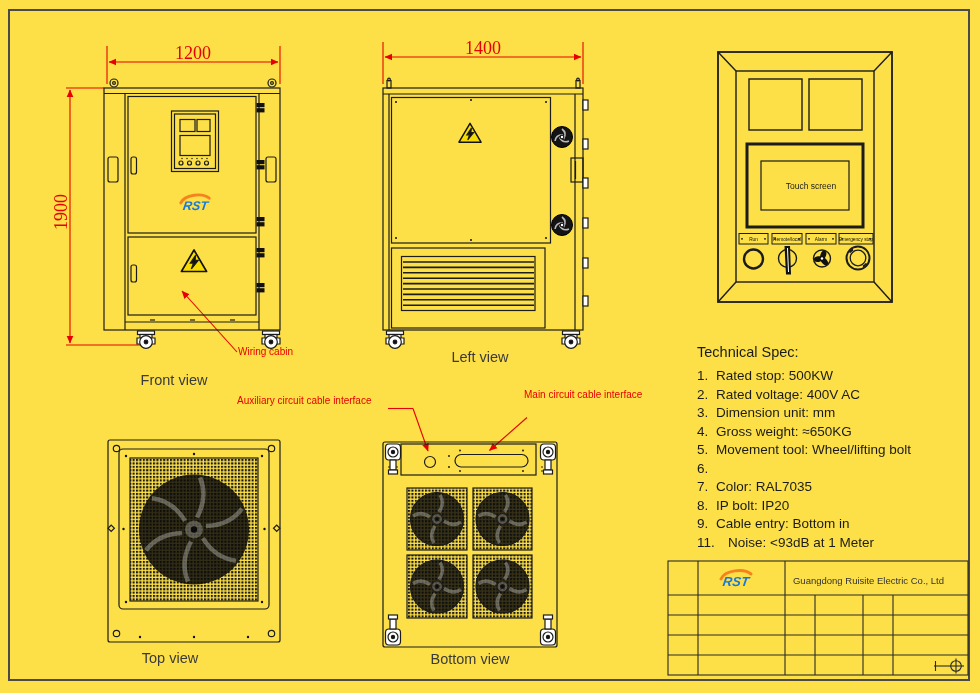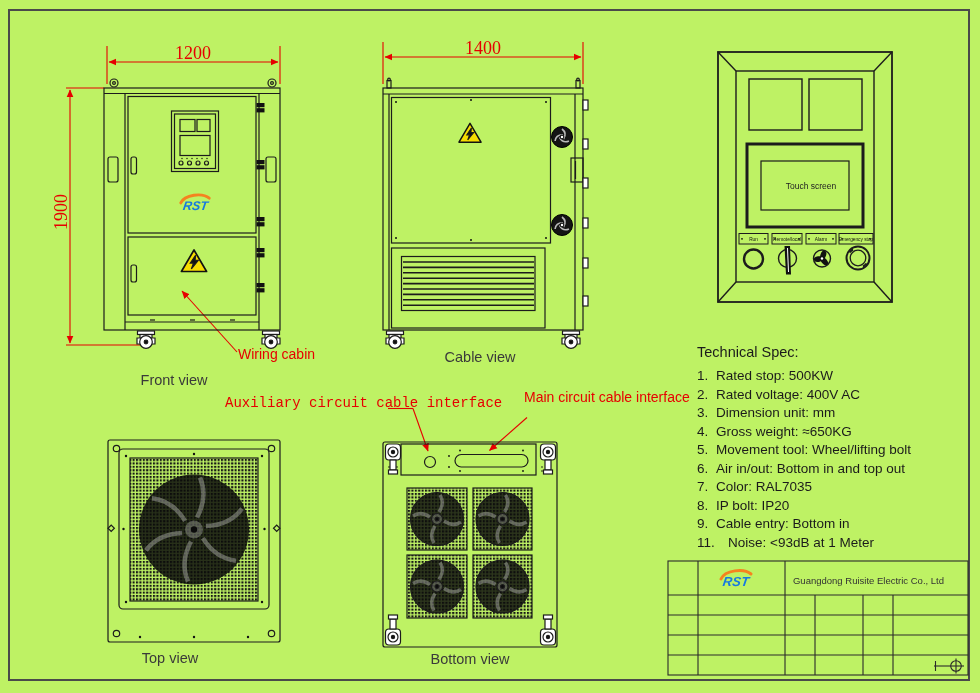--- a/index.html
+++ b/index.html
@@ -1,22 +1,22 @@
 <!DOCTYPE html>
 <html><head>
 <meta charset="utf-8">
 <style>
   html,body{margin:0;padding:0;background:#fff;}
-  #page{position:relative;width:980px;height:693px;background:#bef264;overflow:hidden;
+  #page{position:relative;width:980px;height:693px;background:#fde047;overflow:hidden;
         font-family:"Liberation Sans",sans-serif;}
   #art{position:absolute;left:0;top:0;}
   .ov{position:absolute;}
   .dim{font-family:"Liberation Serif",serif;color:#e60000;font-size:18px;text-align:center;}
   .cap{color:#3a3a3a;font-size:14.5px;text-align:center;}
-  .redlab{color:#e60000;font-size:14px;white-space:nowrap;}
+  .redlab{color:#e60000;font-size:10px;white-space:nowrap;}
   .touch{display:flex;align-items:center;justify-content:center;font-size:8.5px;color:#222;}
   .ctl{display:flex;align-items:center;justify-content:center;font-size:7px;color:#111;
        transform:scale(0.68);transform-origin:center;white-space:nowrap;height:10px;top:234px;}
   .spec{color:#1b1b1b;}
   .spec-title{font-size:14.5px;margin-bottom:7px;}
   .spec-row{display:flex;font-size:13.5px;line-height:18.5px;}
   .spec-row .num{min-width:19px;}
   .spec-row.wide .num{min-width:31px;}
   .company{display:flex;align-items:center;justify-content:center;font-size:9.5px;color:#333;text-align:center;}
   .logo{display:flex;align-items:flex-end;justify-content:center;}
@@ -348,26 +348,26 @@
       <line x1="956" y1="658.5" x2="956" y2="673.5"></line>
     </g>
   </g>
 </svg>
 
 <div class="ov dim" id="dim1200" style="left:153px;top:43px;width:80px;">1200</div>
 <div class="ov dim" id="dim1400" style="left:443px;top:38px;width:80px;">1400</div>
 <div class="ov dim" id="dim1900" style="left:21px;top:202px;width:80px;height:20px;transform:rotate(-90deg);">1900</div>
 
 <div class="ov cap" style="left:124px;top:372px;width:100px;">Front view</div>
-<div class="ov cap" style="left:425px;top:349px;width:110px;">Cable view</div>
+<div class="ov cap" style="left:425px;top:349px;width:110px;">Left view</div>
 <div class="ov cap" style="left:110px;top:650px;width:120px;">Top view</div>
 <div class="ov cap" style="left:405px;top:651px;width:130px;">Bottom view</div>
 
 <div class="ov redlab" style="left:238px;top:346px;">Wiring cabin</div>
-<div class="ov redlab" style="left:225px;top:395px;font-family:Liberation Mono, monospace;">Auxiliary circuit cable interface</div>
+<div class="ov redlab" style="left:237px;top:395px;">Auxiliary circuit cable interface</div>
 <div class="ov redlab" style="left:524px;top:389px;">Main circuit cable interface</div>
 
 <div class="ov touch" style="left:761px;top:161px;width:88px;height:49px;padding-left:6px;">Touch screen</div>
 <div class="ov ctl" style="left:739px;width:29px;">Run</div>
 <div class="ov ctl" style="left:772px;width:30px;">Remote/local</div>
 <div class="ov ctl" style="left:806px;width:30px;">Alarm</div>
 <div class="ov ctl" style="left:839px;width:34px;">Emergency stop</div>
 
 <div class="ov spec" style="left:697px;top:344px;width:280px;">
   <div class="spec-title">Technical Spec:</div>
@@ -386,21 +386,20 @@
   <div class="spec-row">
         <span class="num">4.</span>
         <span>Gross weight: ≈650KG</span>
       </div>
   <div class="spec-row">
         <span class="num">5.</span>
         <span>Movement tool: Wheel/lifting bolt</span>
       </div>
   <div class="spec-row">
         <span class="num">6.</span>
-        <span>Air in/out: Bottom in and top out</span>
       </div>
   <div class="spec-row">
         <span class="num">7.</span>
         <span>Color: RAL7035</span>
       </div>
   <div class="spec-row">
         <span class="num">8.</span>
         <span>IP bolt: IP20</span>
       </div>
   <div class="spec-row">

